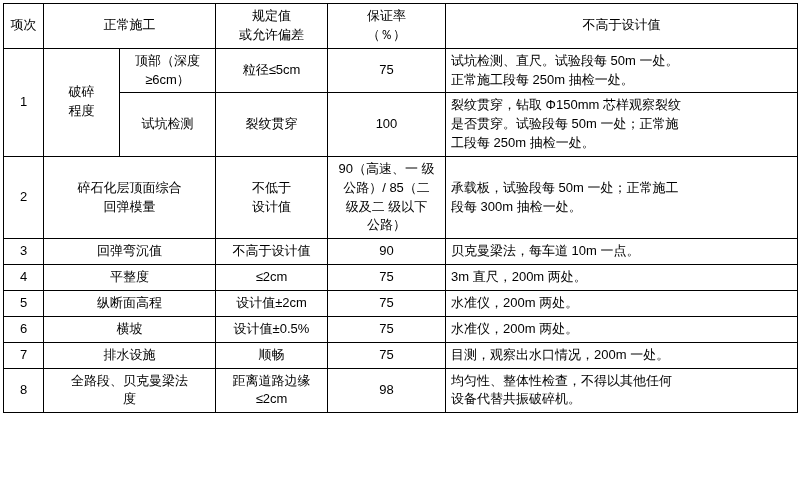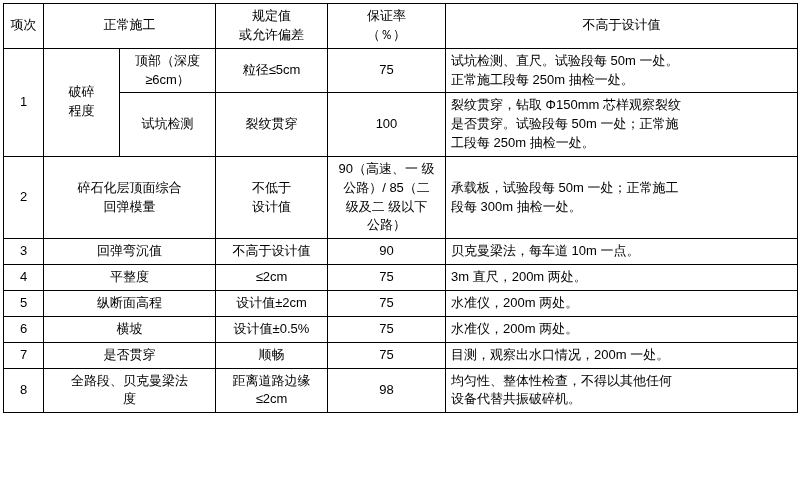--- a/index.html
+++ b/index.html
@@ -155,21 +155,21 @@
       <tr>
         <td class="c-center">6</td>
         <td class="c-center" colspan="2">横坡</td>
         <td class="c-center">设计值±0.5%</td>
         <td class="c-center">75</td>
         <td class="c-left">水准仪，200m 两处。</td>
       </tr>
 
       <tr>
         <td class="c-center">7</td>
-        <td class="c-center" colspan="2">是否贯穿</td>
+        <td class="c-center" colspan="2">排水设施</td>
         <td class="c-center">顺畅</td>
         <td class="c-center">75</td>
         <td class="c-left">目测，观察出水口情况，200m 一处。</td>
       </tr>
 
       <tr>
         <td class="c-center">8</td>
         <td class="c-center" colspan="2">
           <span class="cell-flex">全路段、贝克曼梁法</span>
           <span class="cell-flex">度</span>

